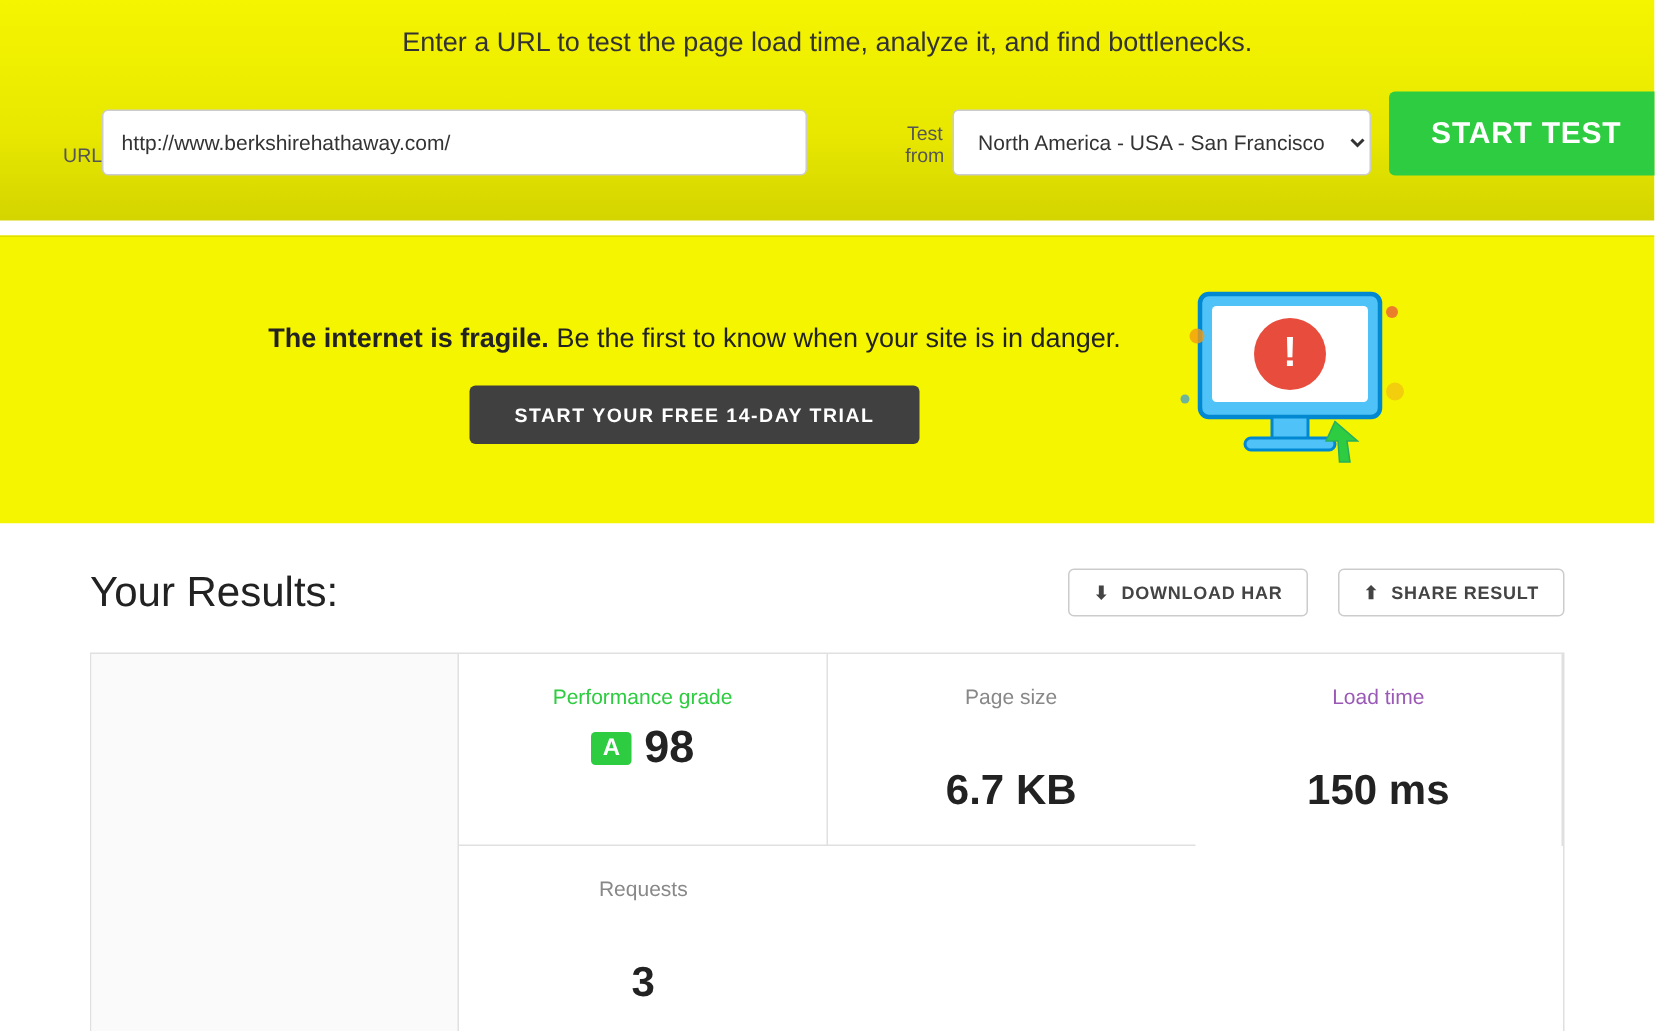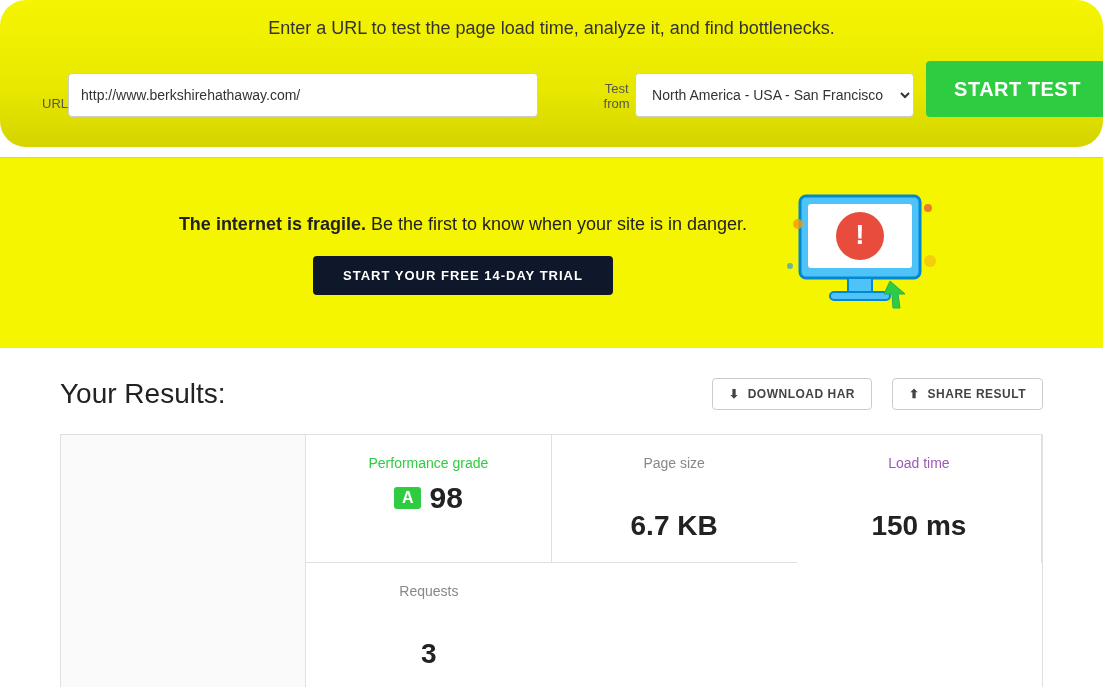--- a/index.html
+++ b/index.html
@@ -4,21 +4,20 @@
   <style>
     * { box-sizing: border-box; margin: 0; padding: 0; }
     body { font-family: Arial, sans-serif; background: #fff; }
 
     
     .hero {
       background: #f0f000;
       background: linear-gradient(180deg, #f5f500 0%, #e8e800 60%, #d4d400 100%);
       padding: 0 0 30px 0;
       text-align: center;
-      border-radius: 26px;
     }
     .hero-subtitle {
       font-size: 18px;
       color: #333;
       padding: 18px 20px 22px;
     }
 
     
     .form-row {
       display: flex;
@@ -92,21 +91,21 @@
       text-align: center;
     }
     .banner-text {
       font-size: 18px;
       color: #222;
       margin-bottom: 18px;
       line-height: 1.5;
     }
     .banner-text strong { font-weight: 900; }
     .trial-btn {
-      background: #0f172a;
+      background: #404040;
       color: #fff;
       border: none;
       border-radius: 4px;
       padding: 12px 30px;
       font-size: 13px;
       font-weight: bold;
       letter-spacing: 1px;
       cursor: pointer;
     }
     .banner-illustration {

